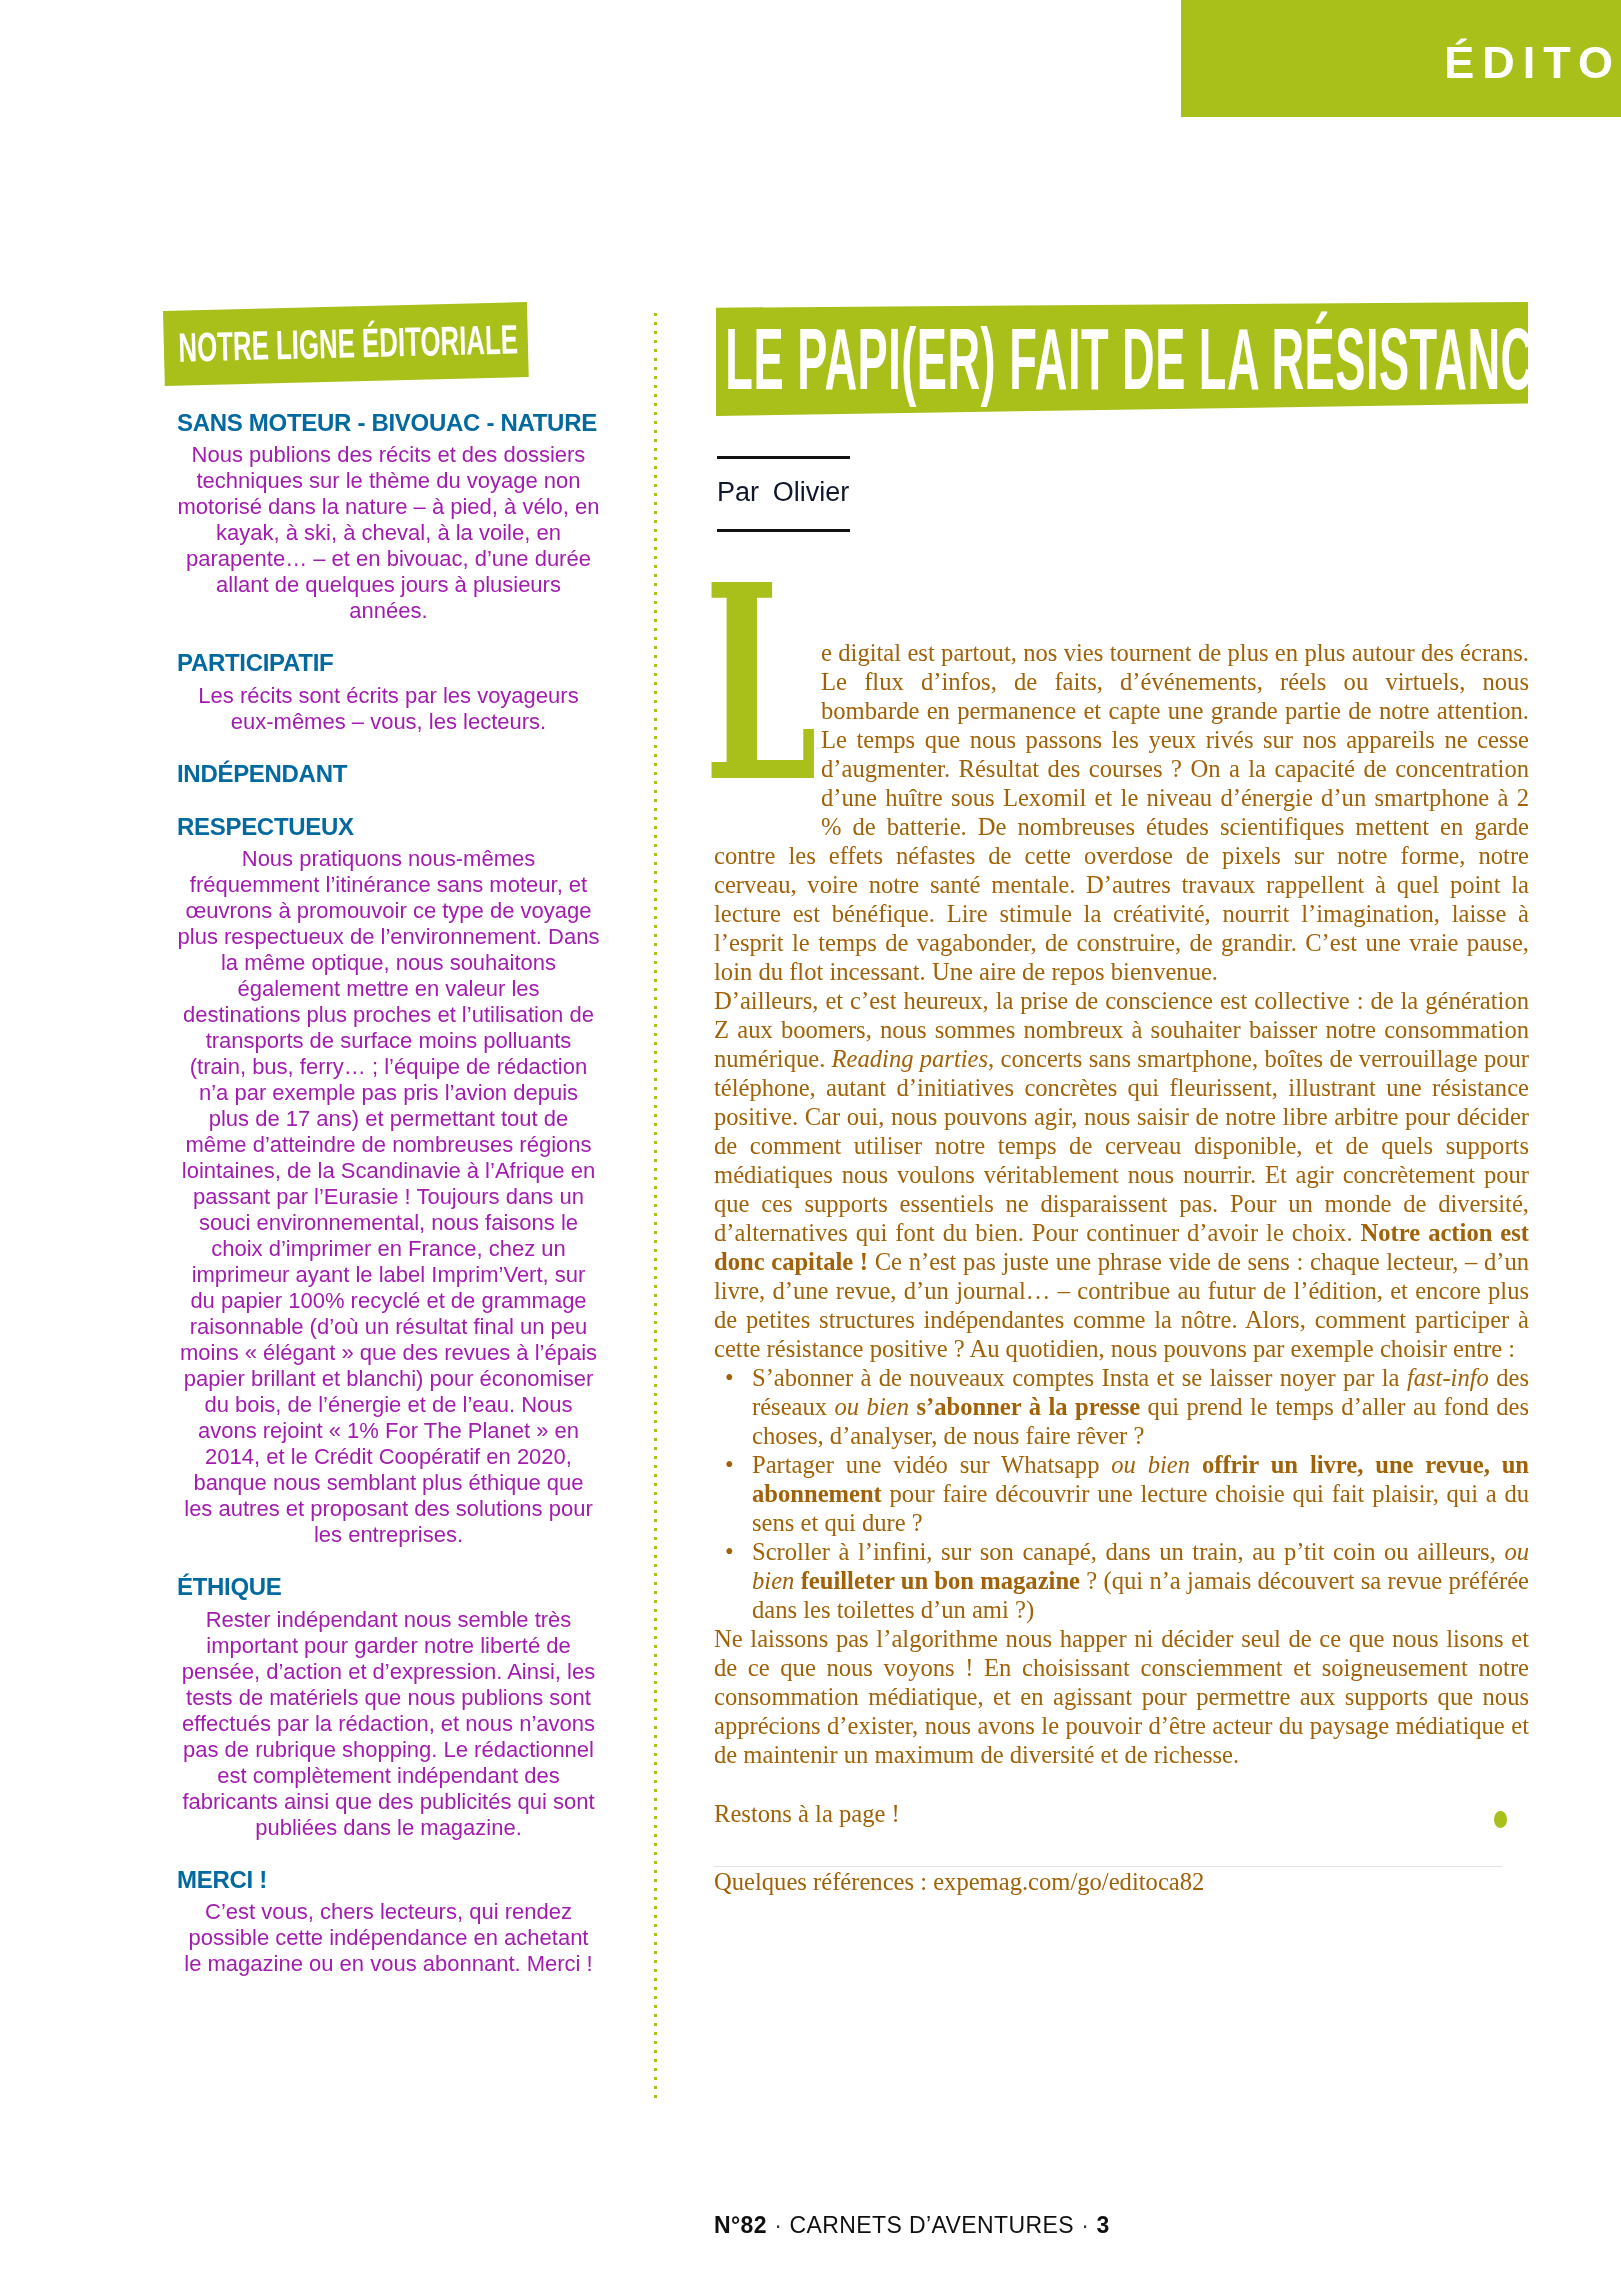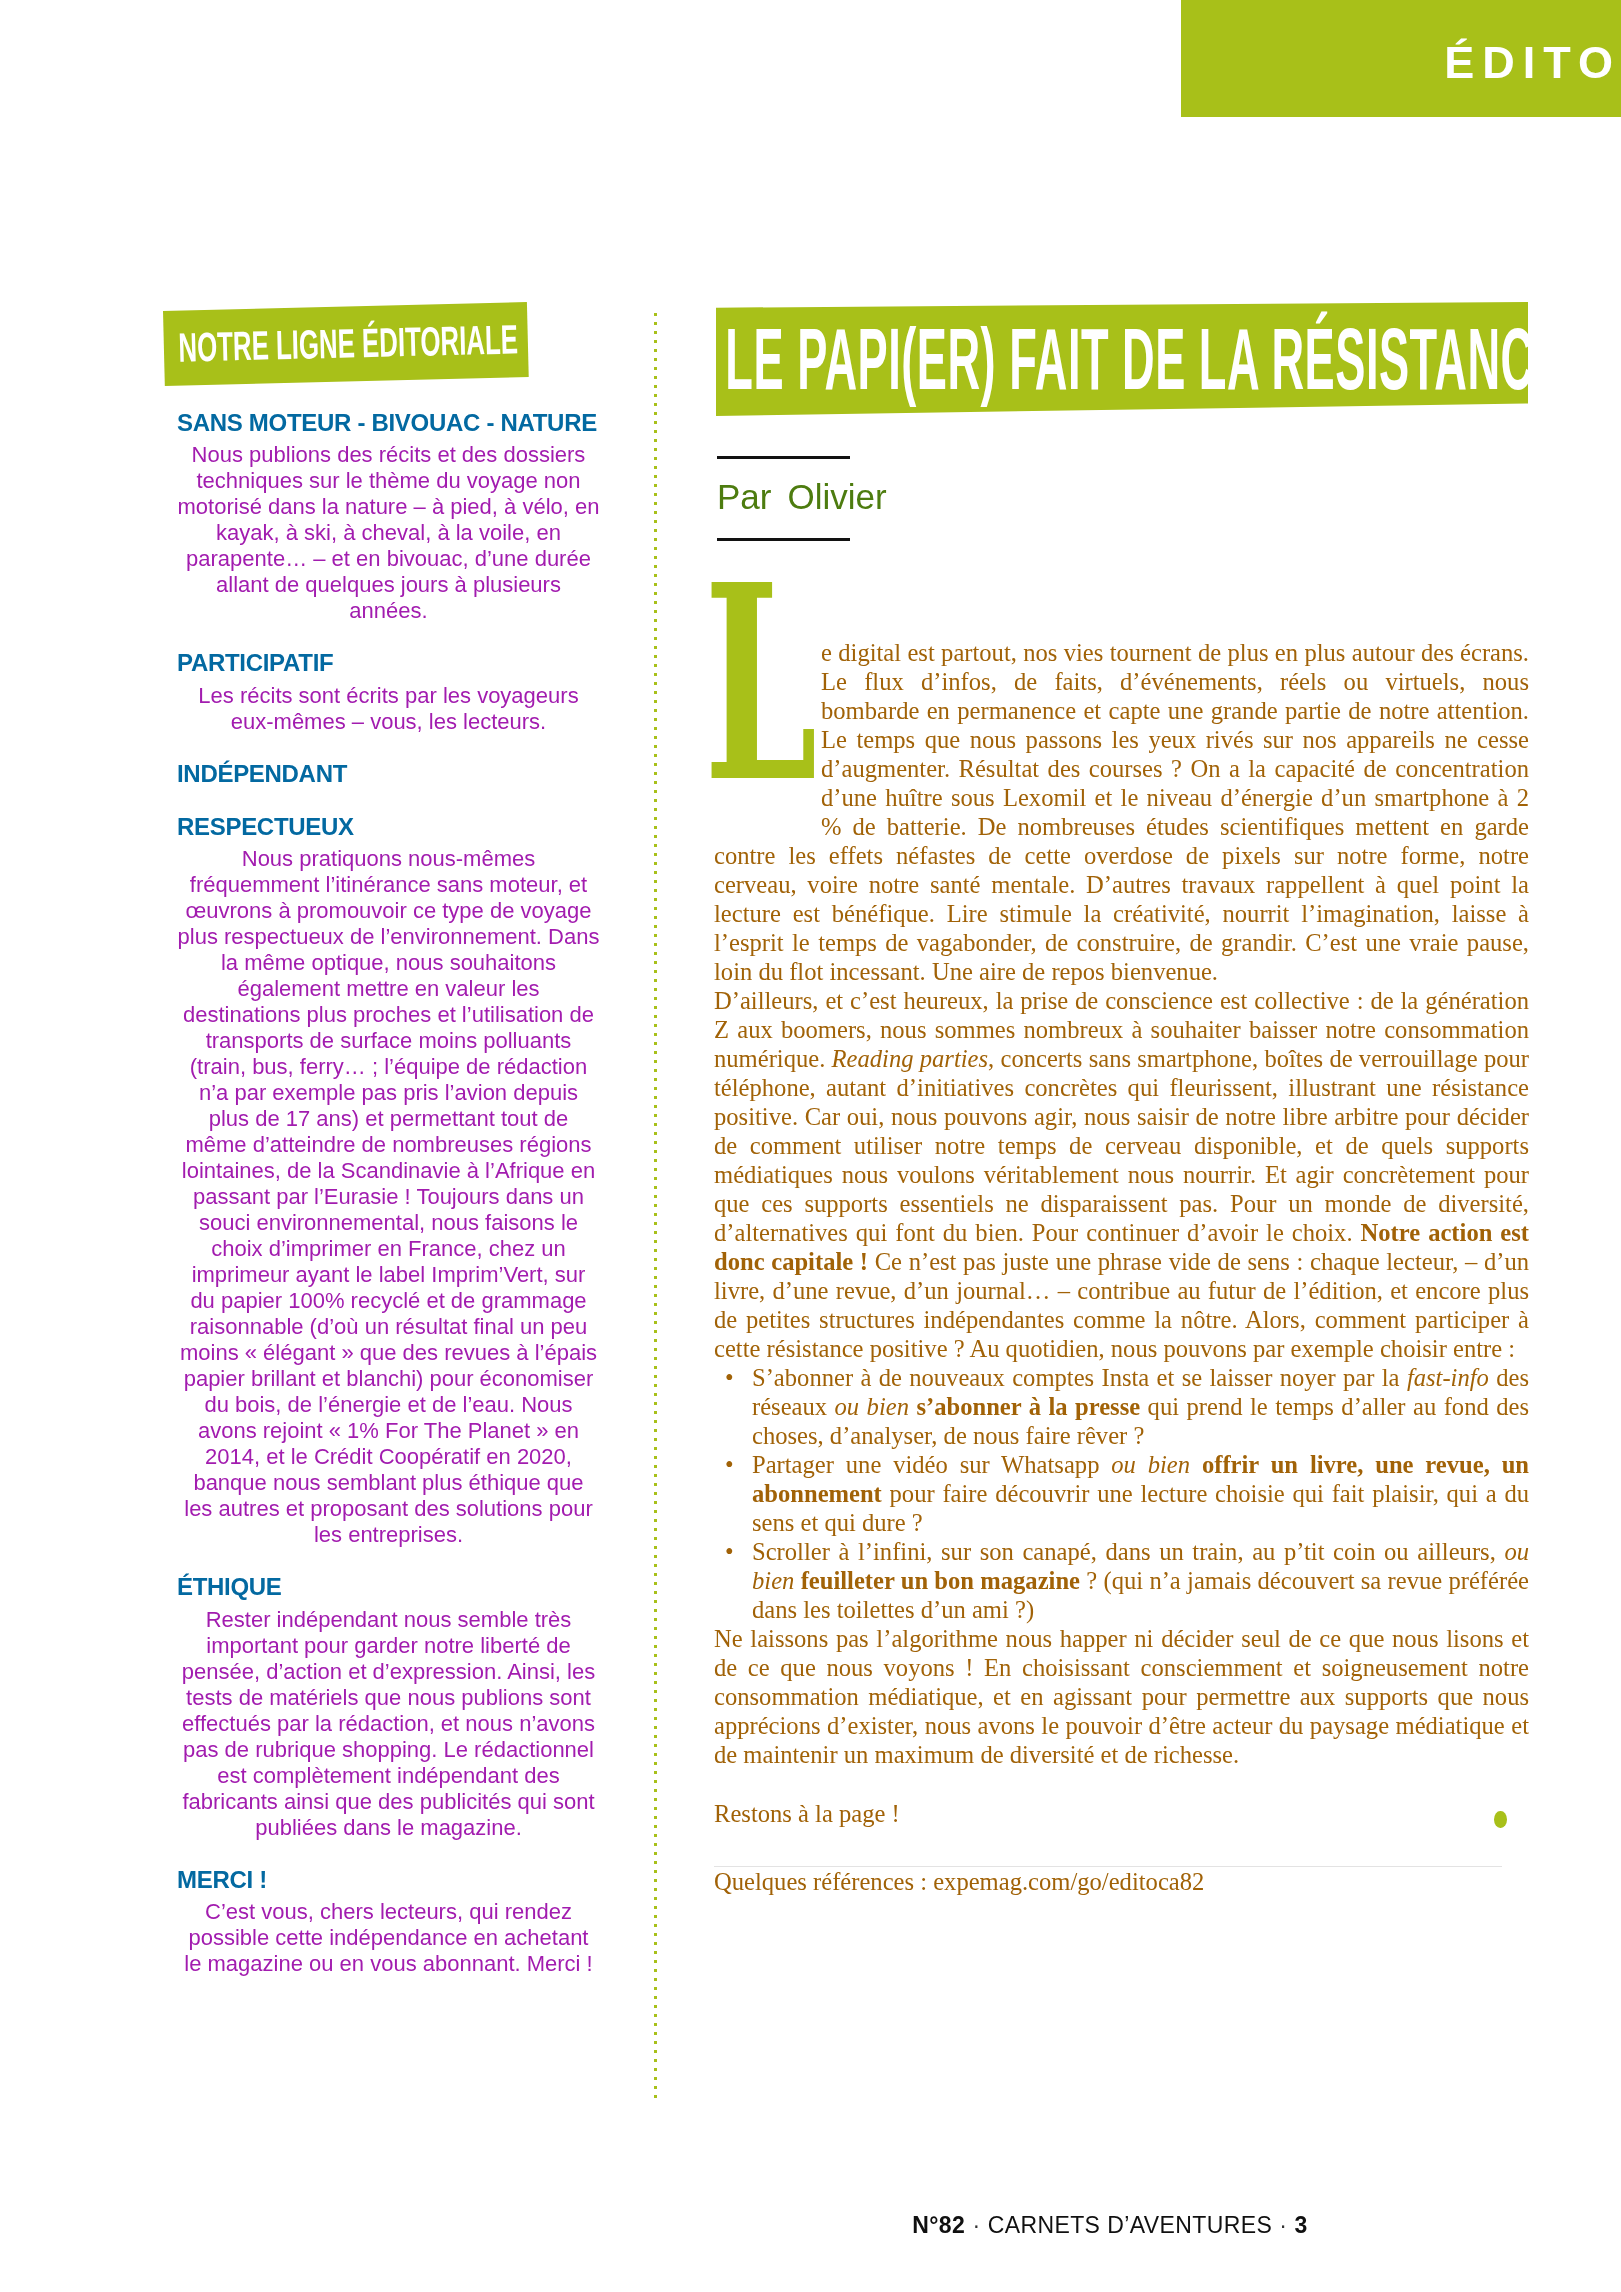--- a/index.html
+++ b/index.html
@@ -49,21 +49,21 @@
   }
   .title-banner span {
     color:#fff; font-weight:700; font-size:87px; letter-spacing:0.9px;
     white-space:nowrap; padding-left:18px;
     transform:scaleX(0.52); transform-origin:left center;
   }
 
   
   .byline { position:absolute; left:717px; top:456px; width:215px; }
   .byline .rule { width:133px; height:2.7px; background:#121212; }
-  .byline p { margin:18px 0 21.5px; font-size:35px; color:#4d7c0f; word-spacing:6.3px; }
+  .byline p { margin:18px 0 21.5px; font-size:27px; color:#0f172a; word-spacing:6.3px; }
 
   
   .dropcap {
     position:absolute; left:704px; top:549px;
     font-family:"DejaVu Serif", serif; font-weight:700;
     font-size:269px; line-height:269px; color:#a8c019;
     transform:scaleX(0.6); transform-origin:left top;
   }
 
   
@@ -77,21 +77,21 @@
   .article-body ul { margin:0; padding:0 0 0 38px; list-style:none; }
   .article-body li { position:relative; }
   .article-body li::before { content:"\2022"; position:absolute; left:-27px; }
   .closing-row { margin-top:29.6px; display:flex; justify-content:space-between; align-items:flex-end; }
   .green-dot { width:12.5px; height:17px; border-radius:50%; background:#a8c019; margin-right:22.4px; }
   .ref-divider { margin-top:38px; width:788px; height:1.8px; background:#e3e3e3; }
   .refs { margin-top:27px; }
 
   
   .page-footer {
-    position:absolute; left:714px; top:2212px; width:792px; text-align:center;
+    position:absolute; left:714px; top:2212px; width:792px; text-align:left;
     font-size:23px; color:#101010; letter-spacing:0.4px;
   }
   .page-footer .b { font-weight:700; }
   .page-footer .sep { padding:0 7.2px; color:#333; }
 </style>
 </head>
 <body>
 
 <div class="page">
 

